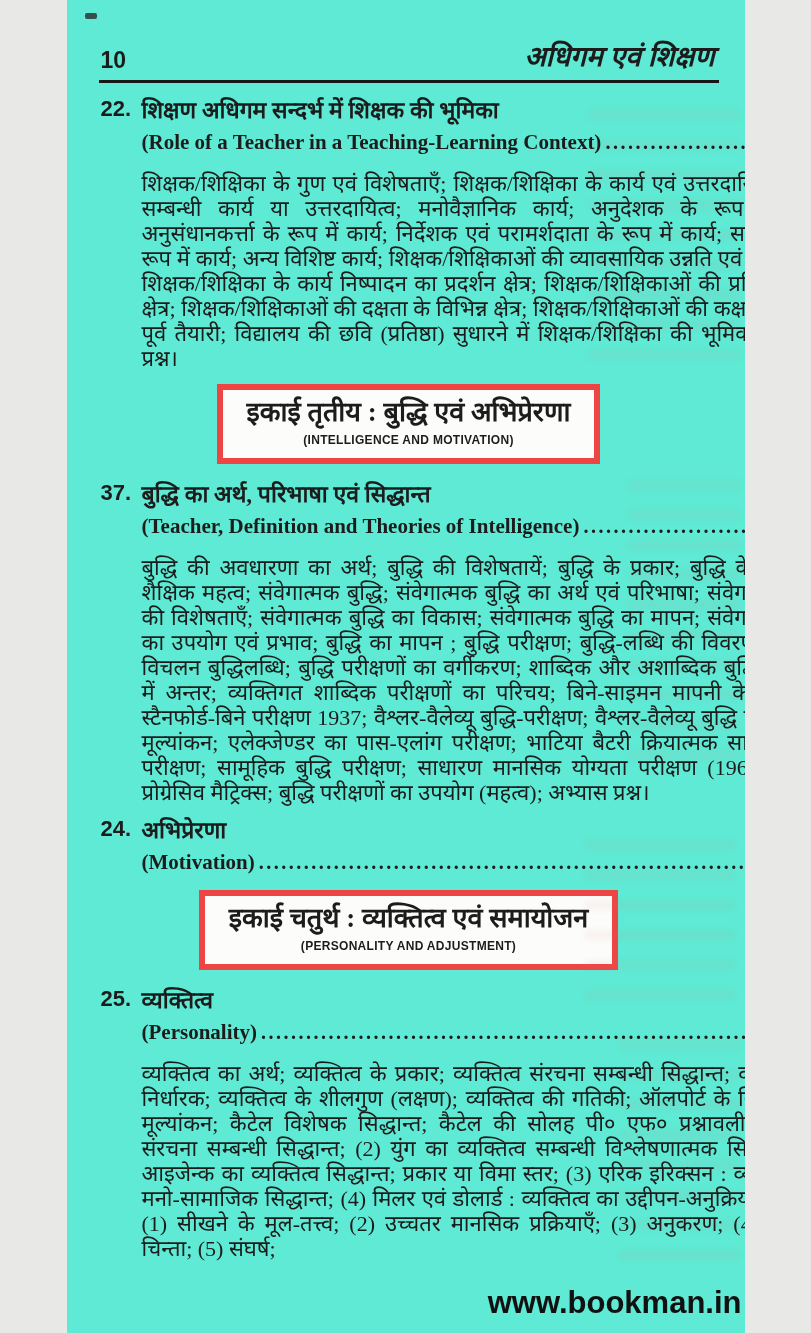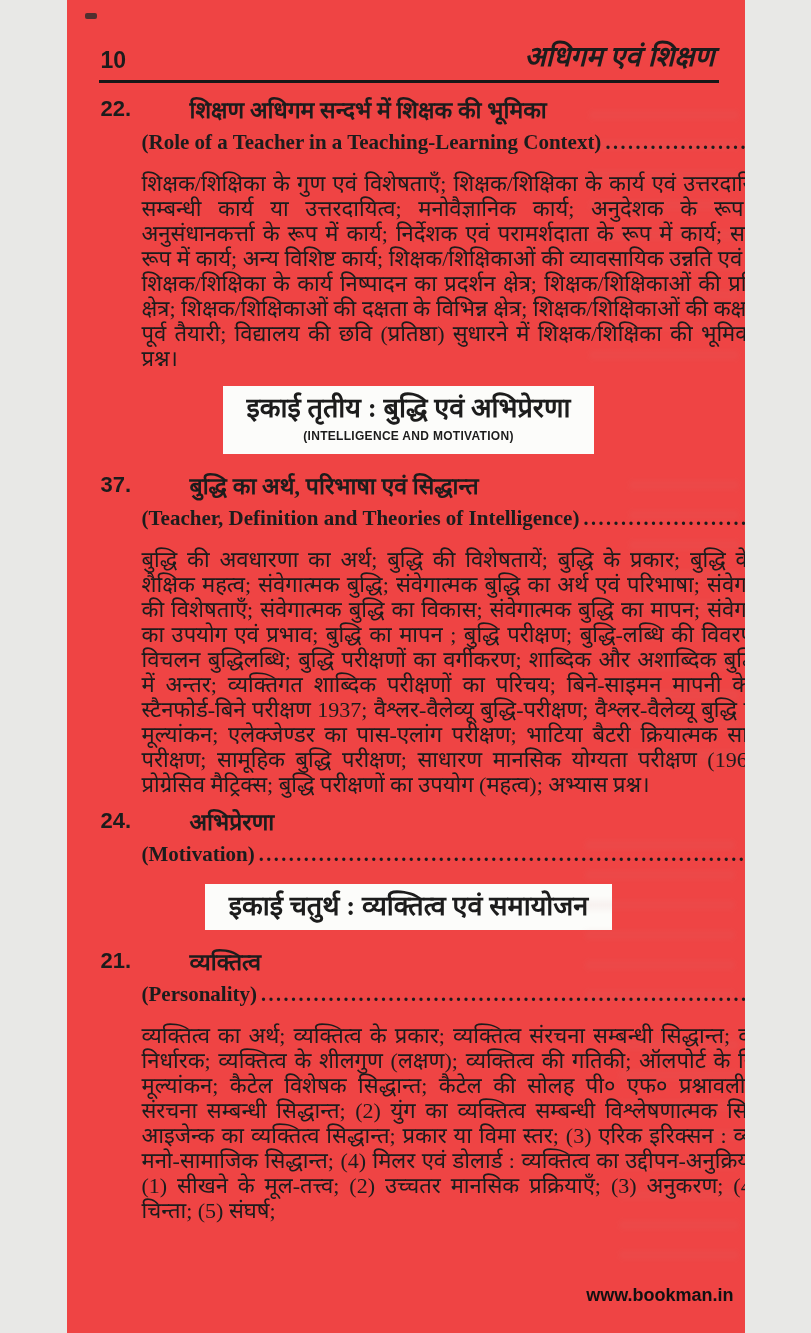--- a/index.html
+++ b/index.html
@@ -1,46 +1,46 @@
 <!DOCTYPE html>
 <html><head>
 <meta charset="utf-8">
 <style>
   html,body{margin:0;padding:0;background:#e8e8e6;}
   .page{
     position:relative;
     width:678px;height:1333px;
     margin:0 auto;
-    background:#ef4444;
+    background:#5eead4;
     overflow:hidden;
     color:#1c1c1c;
     font-family:"Liberation Serif","DejaVu Serif",serif;
     box-sizing:border-box;
     padding:36px 26px 0 32px;
   }
   
   .hdr{display:flex;justify-content:space-between;align-items:flex-end;padding:0 2px 6px 2px;}
   .pg-num{font-family:"Liberation Sans","DejaVu Sans",sans-serif;font-weight:bold;font-size:23px;}
   .hdr-title{font-style:italic;font-weight:bold;font-size:28px;padding-right:2px;}
   .rule{height:3px;background:#171717;margin:0 0 12px 0;}
   
   .entry{position:relative;padding-left:43px;margin-bottom:10px;}
   .entry-num{position:absolute;left:2px;top:1px;font-family:"Liberation Sans","DejaVu Sans",sans-serif;font-weight:bold;font-size:22px;}
-  .t-hi{font-weight:bold;font-size:23px;line-height:32px;margin-left:48px;}
+  .t-hi{font-weight:bold;font-size:23px;line-height:32px;}
   .t-row{display:flex;align-items:baseline;width:712px;line-height:29px;margin-top:1px;}
   .t-en{font-weight:bold;font-size:21px;white-space:nowrap;}
   .dots{flex:1;overflow:hidden;white-space:nowrap;font-weight:bold;font-size:20px;letter-spacing:2.5px;padding:0 4px;}
   .t-pg{font-weight:bold;font-size:21px;white-space:nowrap;}
   .desc{width:690px;font-size:22px;line-height:25px;text-align:justify;margin-top:14px;}
   
-  .unit-box{width:fit-content;margin:13px auto 15px auto;border:2px solid #ef4444;padding:5px 24px 7px 24px;text-align:center;background:#fcfcfa;}
+  .unit-box{width:fit-content;margin:13px auto 15px auto;border:6px solid #ef4444;padding:5px 24px 7px 24px;text-align:center;background:#fcfcfa;}
   .unit-hi{font-weight:bold;font-size:27px;line-height:34px;}
   .unit-en{font-family:"Liberation Sans","DejaVu Sans",sans-serif;font-weight:bold;font-size:12px;line-height:22px;letter-spacing:0.3px;}
   
-  .watermark{position:absolute;right:11px;top:1285px;font-family:"Liberation Sans","DejaVu Sans",sans-serif;font-weight:bold;font-size:18px;color:#111111;}
+  .watermark{position:absolute;right:3px;top:1285px;font-family:"Liberation Sans","DejaVu Sans",sans-serif;font-weight:bold;font-size:31px;color:#111111;}
   
   .ghost{position:absolute;filter:blur(2.5px);opacity:.55;pointer-events:none;
     background:repeating-linear-gradient(180deg,rgba(205,130,130,.14) 0 10px,rgba(255,255,255,0) 10px 30px);}
   .g1{right:6px;top:110px;width:150px;height:250px;}
   .g2{right:6px;top:480px;width:110px;height:300px;}
   .g3{right:10px;top:840px;width:150px;height:180px;}
   .g4{right:6px;top:1040px;width:120px;height:230px;}
   .speck{position:absolute;left:18px;top:13px;width:12px;height:6px;background:#2a2a2a;opacity:.8;border-radius:2px;}
 </style>
 </head>
@@ -92,24 +92,25 @@
     <div class="t-hi">अभिप्रेरणा</div>
     <div class="t-row">
       <span class="t-en">(Motivation)</span>
       <span class="dots">................................................................................................</span>
       <span class="t-pg">415–420</span>
     </div>
   </div>
 
   <div class="unit-box">
     <div class="unit-hi">इकाई चतुर्थ : व्यक्तित्व एवं समायोजन</div>
+    <div class="unit-en">(PERSONALITY AND ADJUSTMENT)</div>
   </div>
 
   <div class="entry">
-    <span class="entry-num">21.</span>
+    <span class="entry-num">25.</span>
     <div class="t-hi">व्यक्तित्व</div>
     <div class="t-row">
       <span class="t-en">(Personality)</span>
       <span class="dots">................................................................................................</span>
       <span class="t-pg">421–488</span>
     </div>
     <div class="desc">व्यक्तित्व का अर्थ; व्यक्तित्व के प्रकार; व्यक्तित्व संरचना सम्बन्धी सिद्धान्त; व्यक्तित्व के निर्धारक; व्यक्तित्व के शीलगुण (लक्षण); व्यक्तित्व की गतिकी; ऑलपोर्ट के सिद्धान्त का मूल्यांकन; कैटेल विशेषक सिद्धान्त; कैटेल की सोलह पी० एफ० प्रश्नावली; व्यक्तित्व संरचना सम्बन्धी सिद्धान्त; (2) युंग का व्यक्तित्व सम्बन्धी विश्लेषणात्मक सिद्धान्त; (3) आइजेन्क का व्यक्तित्व सिद्धान्त; प्रकार या विमा स्तर; (3) एरिक इरिक्सन : व्यक्तित्व का मनो-सामाजिक सिद्धान्त; (4) मिलर एवं डोलार्ड : व्यक्तित्व का उद्दीपन-अनुक्रिया सिद्धान्त; (1) सीखने के मूल-तत्त्व; (2) उच्चतर मानसिक प्रक्रियाएँ; (3) अनुकरण; (4) भय एवं चिन्ता; (5) संघर्ष;</div>
   </div>
 
   <div class="watermark">www.bookman.in</div>

